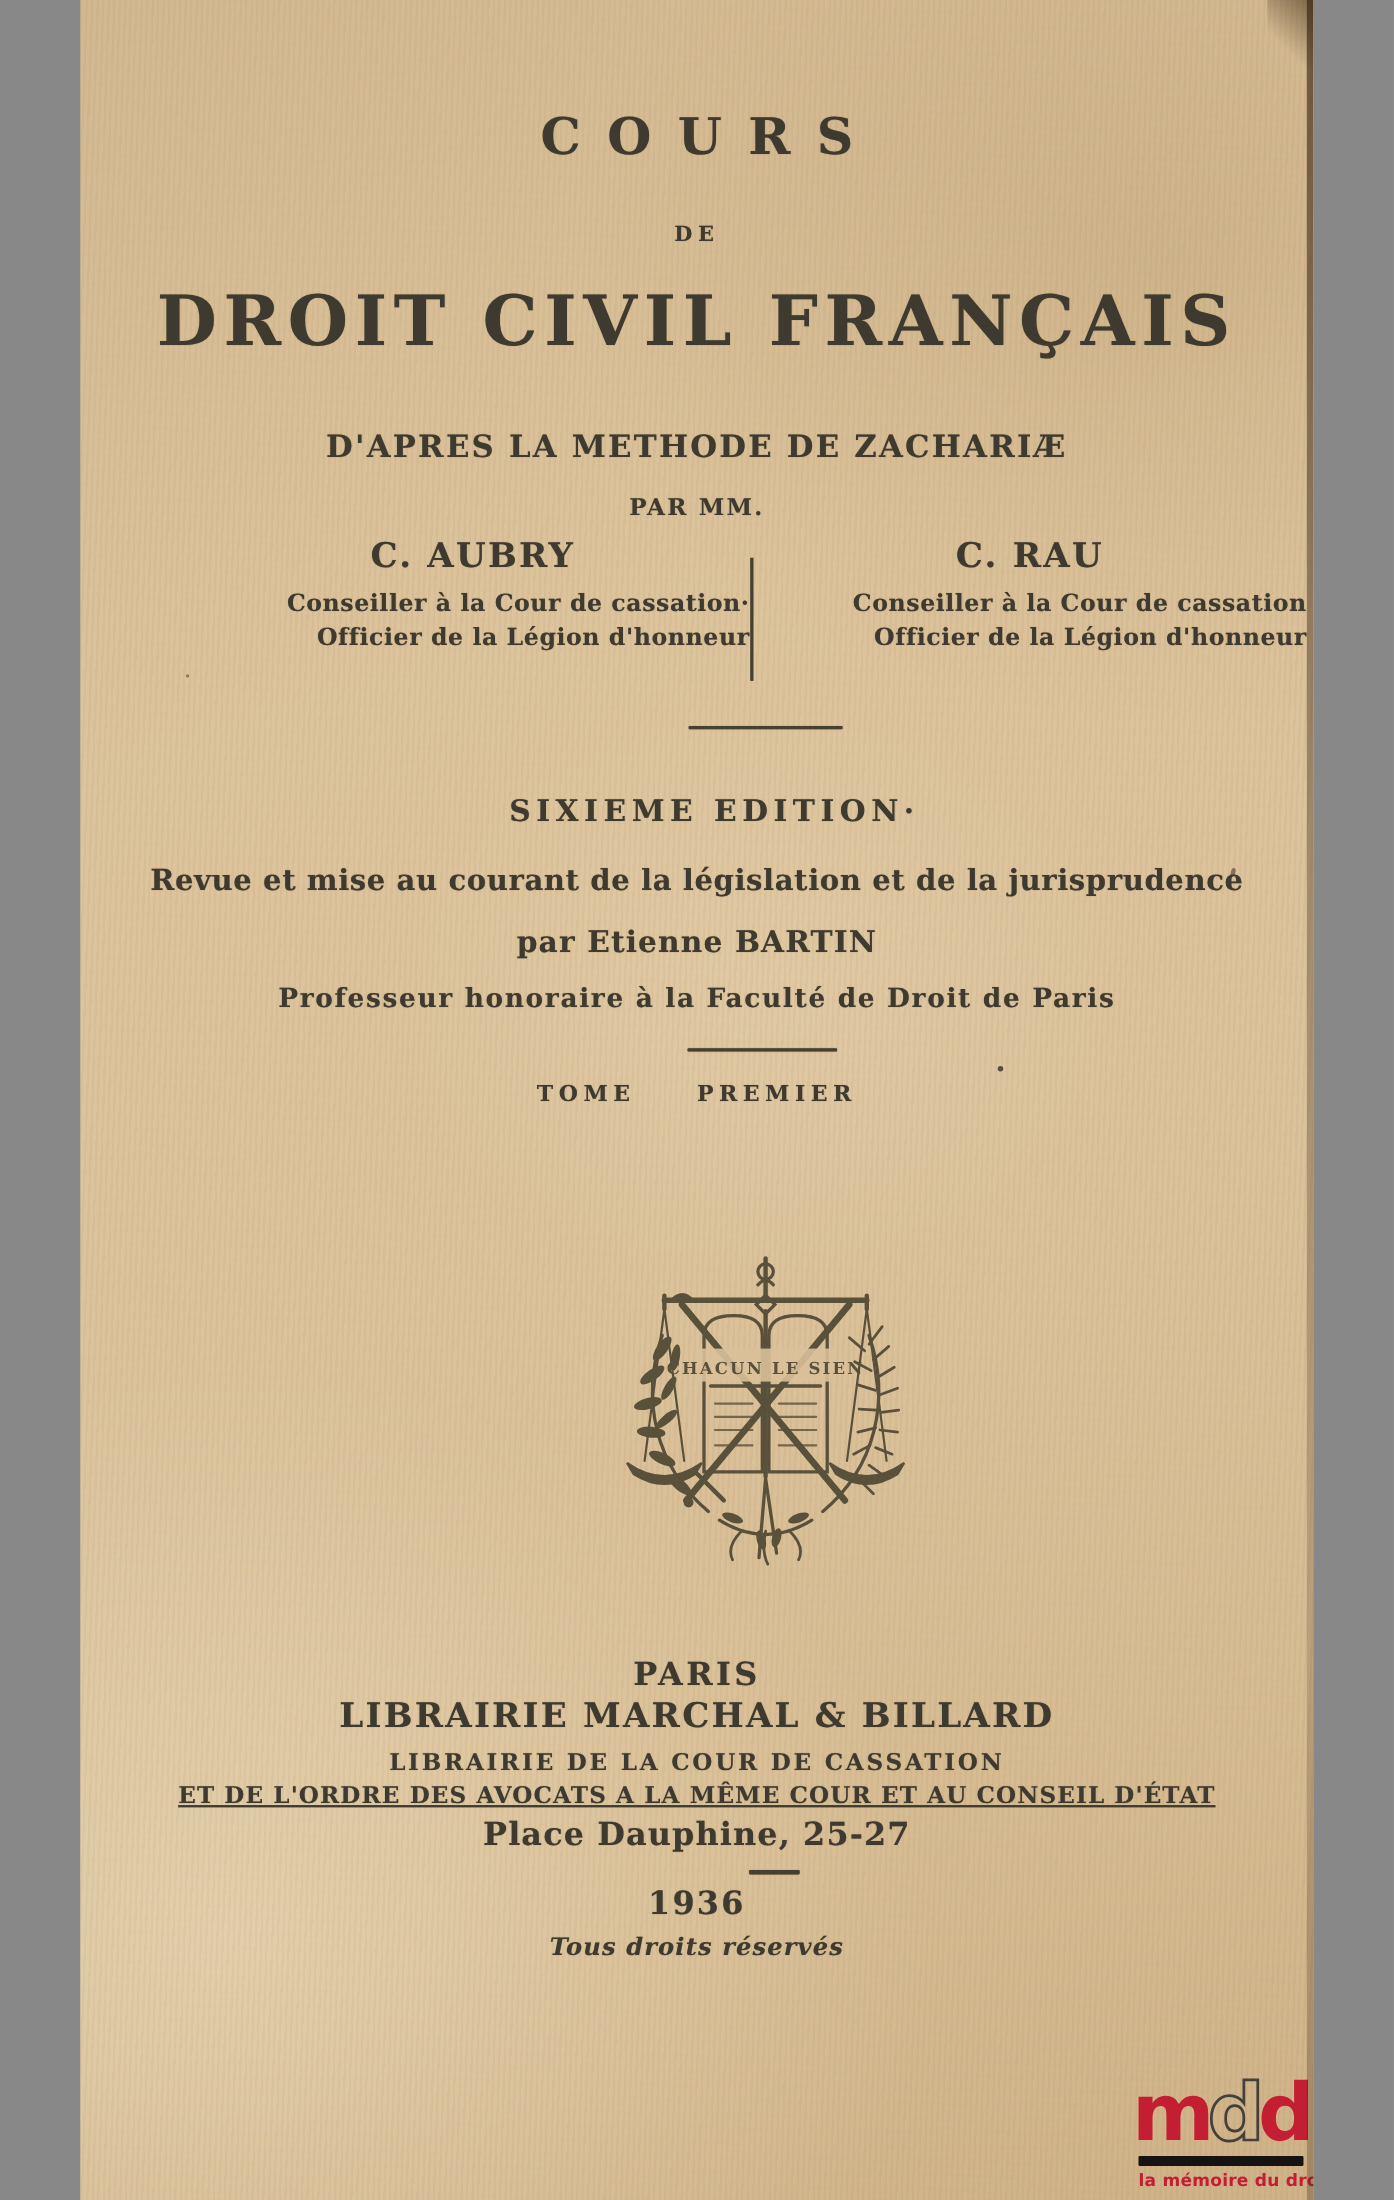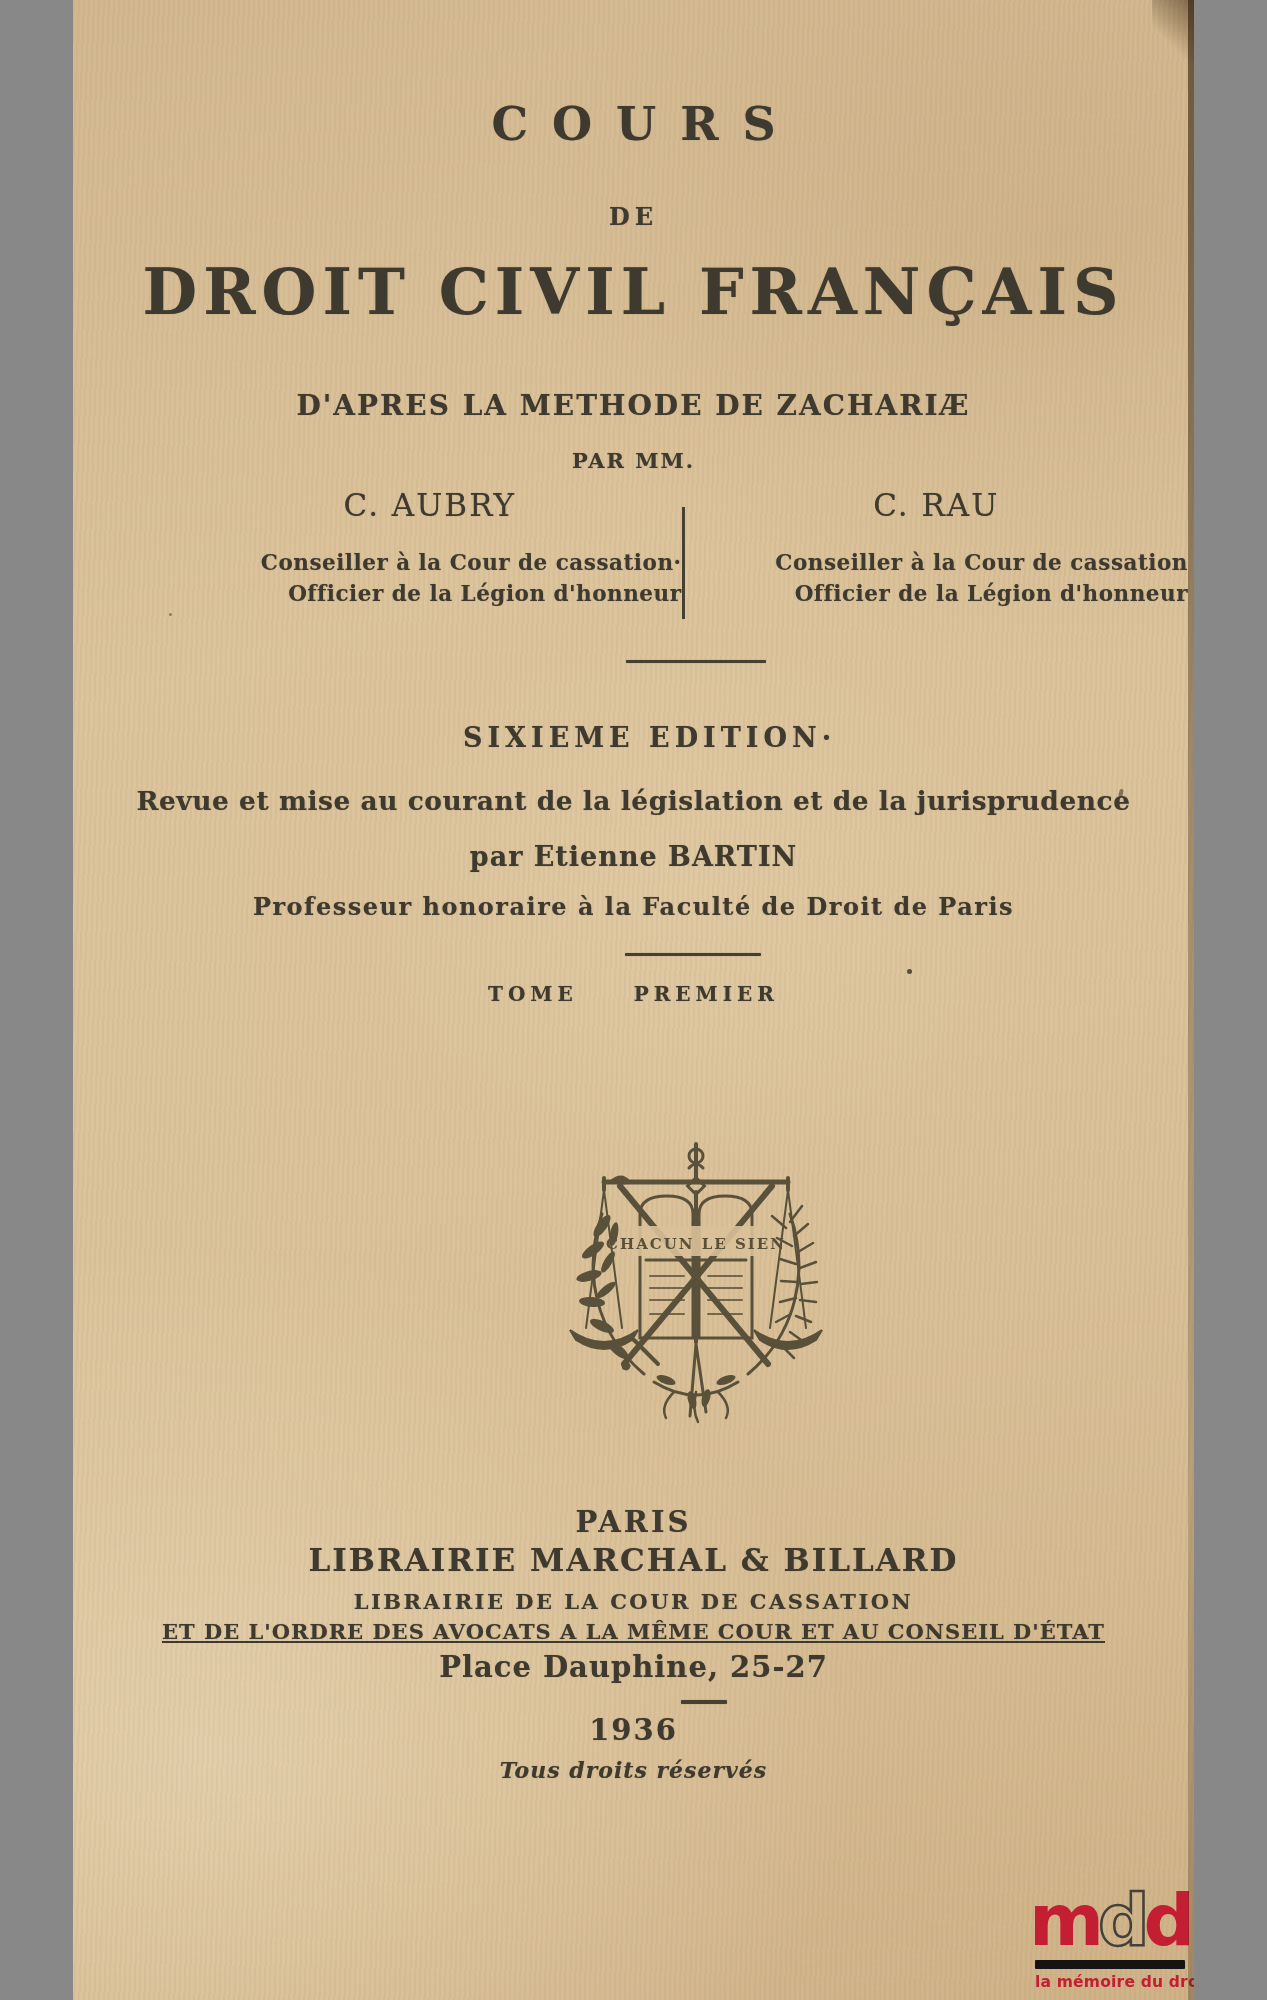--- a/index.html
+++ b/index.html
@@ -33,28 +33,28 @@
     position:absolute;top:0;right:0;width:42px;height:70px;
     background:linear-gradient(225deg, rgba(50,32,12,0.55), transparent 62%);
     pointer-events:none;
   }
   .line{
     position:absolute;left:0;right:0;text-align:center;line-height:1.15;
     text-shadow:0 0 1px rgba(62,55,42,0.45);
     white-space:pre;
   }
   .cours        {top:98px;  font-size:46px; font-weight:700; letter-spacing:24px; text-indent:24px;}
-  .de           {top:203px; font-size:24px; font-weight:700; letter-spacing:5px;}
+  .de           {top:203px; font-size:19px; font-weight:700; letter-spacing:5px;}
   .main-title   {top:256px; font-size:63px; font-weight:700; letter-spacing:6px;}
   .subtitle     {top:390px; font-size:28px; font-weight:700; letter-spacing:2px;}
   .parmm        {top:449px; font-size:21px; font-weight:700; letter-spacing:2px;}
 
   .authors{position:absolute;top:487px;left:105px;width:1010px;display:flex;}
   .author{flex:1;text-align:center;}
-  .author-name{font-size:31px;font-weight:400;letter-spacing:2px;margin-bottom:24px;text-shadow:0 0 1px rgba(62,55,42,0.45);}
+  .author-name{font-size:31px;font-weight:700;letter-spacing:2px;margin-bottom:10px;text-shadow:0 0 1px rgba(62,55,42,0.45);}
   .author-role{font-size:21.5px;font-weight:700;line-height:1.45;letter-spacing:0.5px;text-shadow:0 0 1px rgba(62,55,42,0.4);text-align:right;}
   .author-divider{width:3px;background:#45402f;align-self:stretch;margin-top:20px;height:112px;}
 
   .rule{position:absolute;background:#45402f;border-radius:1px;box-shadow:0 0 1px rgba(62,55,42,0.5);}
   .rule1{top:660px;left:553px;width:140px;height:3px;}
   .rule2{top:953px;left:552px;width:136px;height:3px;}
   .dash {top:1700px;left:608px;width:46px;height:4px;}
 
   .edition      {top:722px; font-size:27px; font-weight:700; letter-spacing:5px;margin-left:32px;}
   .revision     {top:786px; font-size:26.5px; font-weight:700; letter-spacing:0.5px;}

